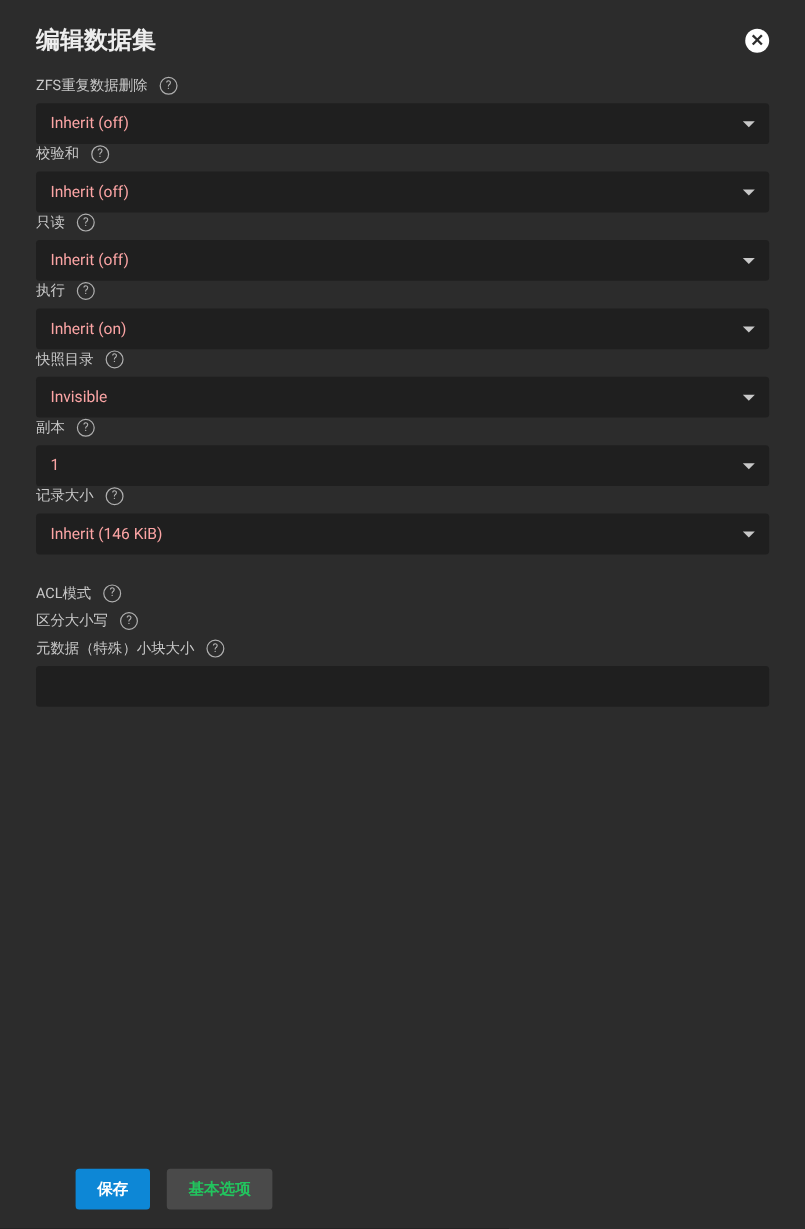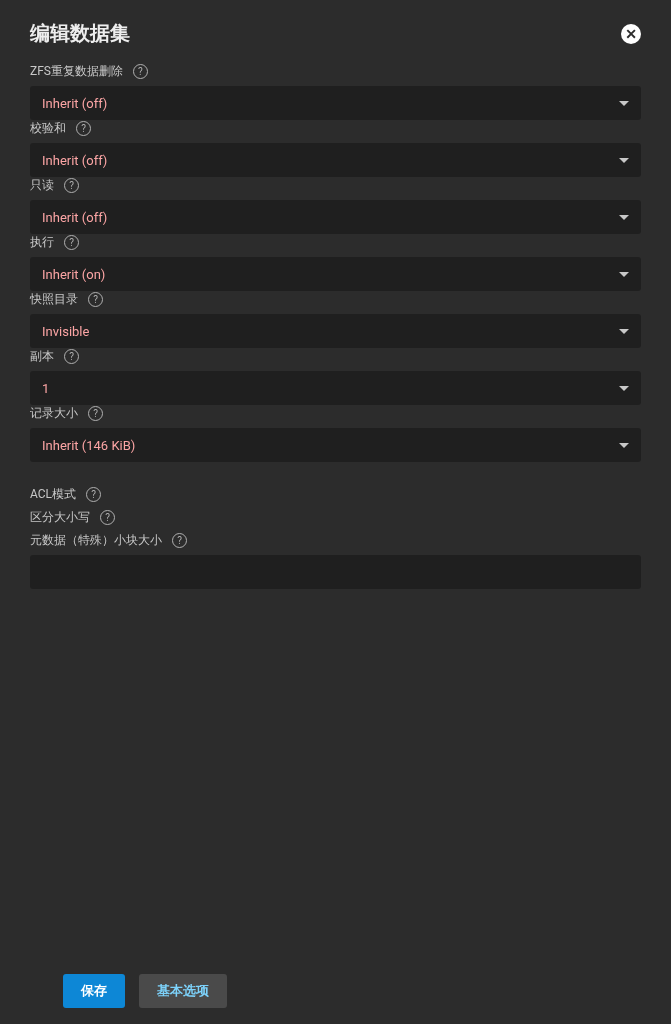--- a/index.html
+++ b/index.html
@@ -117,21 +117,21 @@
     border: none;
     border-radius: 3px;
     font-size: 13px;
     font-weight: 600;
     cursor: pointer;
     display: inline-flex;
     align-items: center;
     justify-content: center;
   }
   .btn.primary { background: #0d87d6; color: #fff; }
-  .btn.secondary { background: #4a4a4a; color: #7dd3fc; }
+  .btn.secondary { background: #4a4a4a; color: #22c55e; }
   .input-box {
     width: 100%;
     background: #1f1f1f;
     border: none;
     border-radius: 3px;
     height: 34px;
   }
 </style>
 </head>
 <body>

